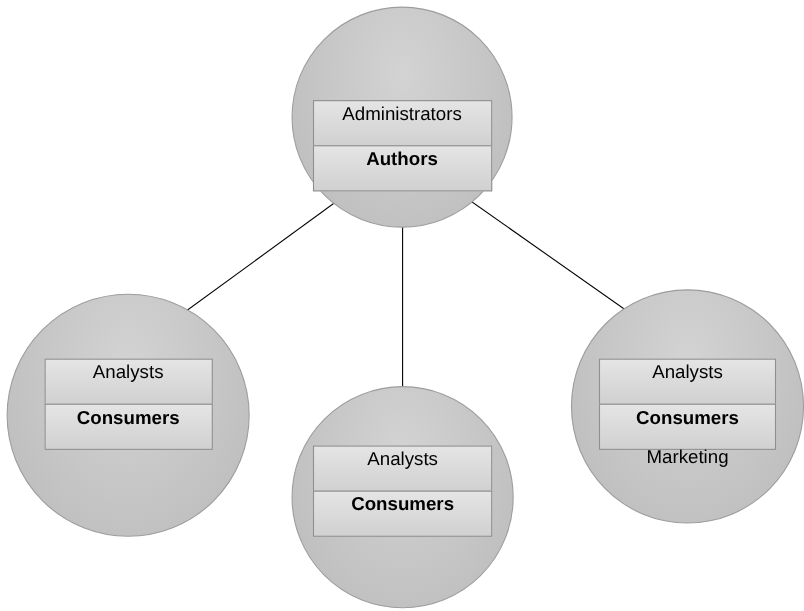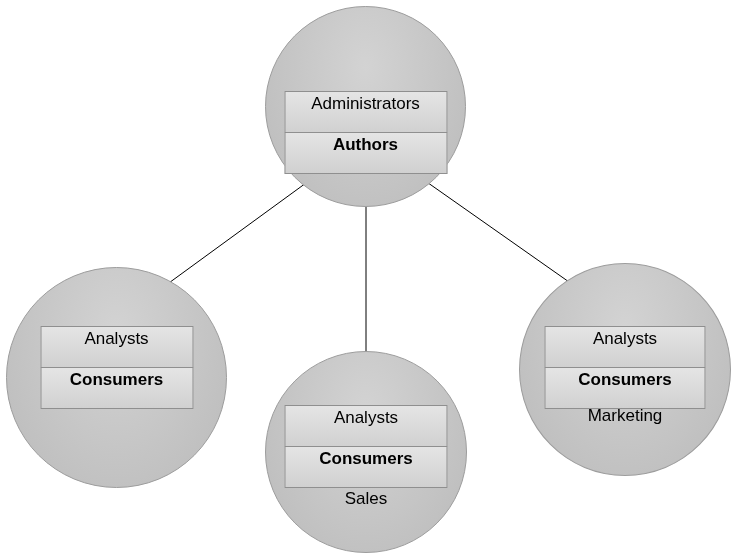--- a/index.html
+++ b/index.html
@@ -96,21 +96,20 @@
       <div class="role">Analysts</div>
       <div class="role">Consumers</div>
     </div>
   </div>
 
   <div class="circle" style="left:265px; top:351px; width:202px; height:202px;">
     <div class="roles" style="top:53px; width:163px;">
       <div class="role">Analysts</div>
       <div class="role">Consumers</div>
     </div>
-    <div class="node-title" style="top:137px;">Sales</div>
   </div>
 
   <div class="circle" style="left:519px; top:263px; width:212px; height:213px;">
     <div class="roles" style="top:62px; width:161px;">
       <div class="role">Analysts</div>
       <div class="role">Consumers</div>
     </div>
     <div class="node-title" style="top:142px;">Marketing</div>
   </div>
 

